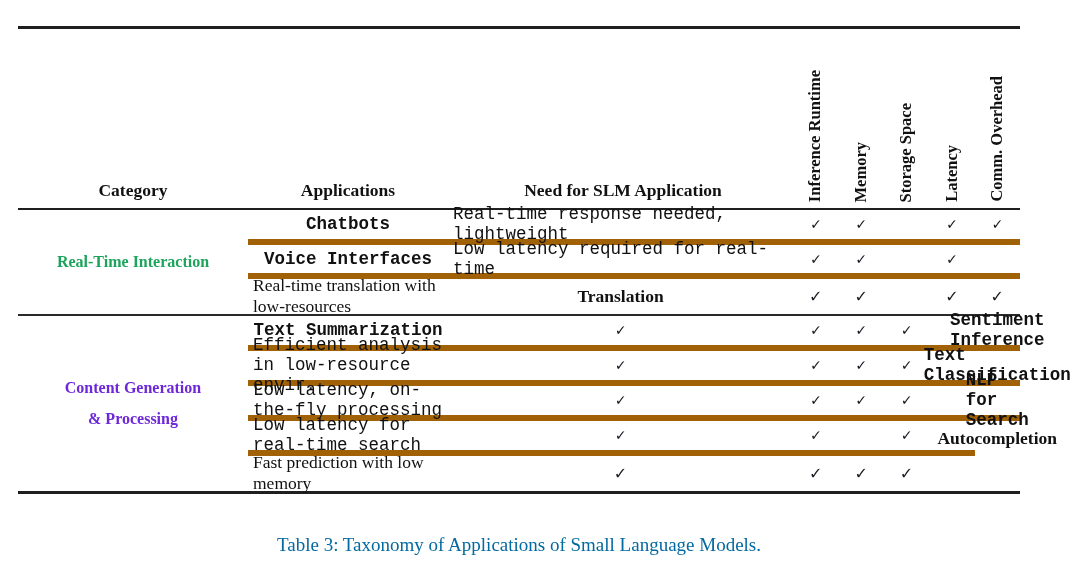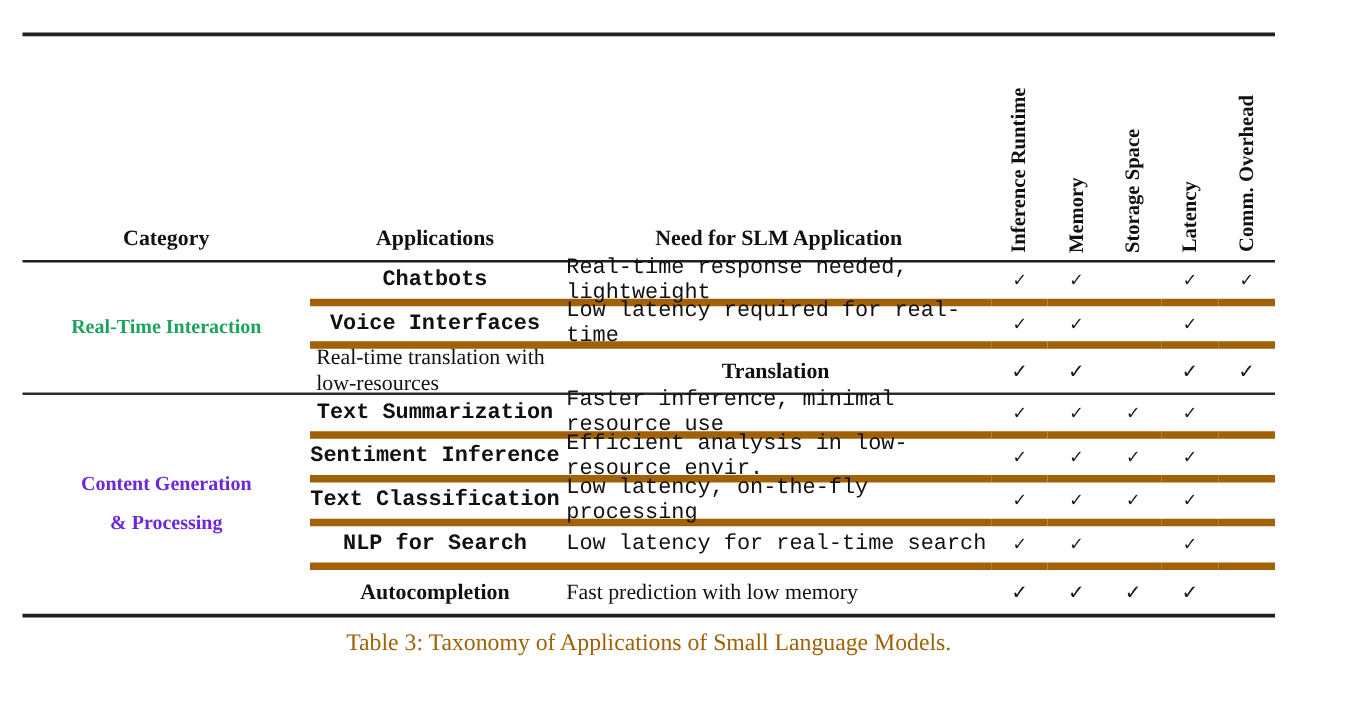--- a/index.html
+++ b/index.html
@@ -74,25 +74,25 @@
     justify-content: center;
     font-family: "DejaVu Sans", sans-serif;
     font-size: 16px;
     color: #15181f;
   }
   .sep { border-bottom: 6px solid #a16207; font-family: Liberation Mono, monospace; }
 
   
   .caption {
     position: absolute;
-    left: 18px; top: 504px;
+    left: 18px; top: 534px;
     width: 1002px;
     text-align: center;
     font-size: 19px;
-    color: #a16207;
+    color: #0369a1;
   }
 </style>
 </head>
 <body>
 
 <div class="page">
   <div class="tablewrap">
 
     <div class="rule top"></div>
 
@@ -147,21 +147,20 @@
           <div class="cell check-cell">✓</div>
           <div class="cell check-cell">✓</div>
         </div>
         <div class="rule mid"></div>
         <div class="grid section-1">
           <div class="cat-cell" style="grid-row: 1 / span 5; color: #6d28d9;">
             <div class="cat-line">Content Generation</div>
             <div class="cat-line">&amp; Processing</div>
           </div>
           <div class="cell app-cell sep">Text Summarization</div>
-          <div class="cell need-cell sep">Faster inference, minimal resource use</div>
           <div class="cell check-cell sep">✓</div>
           <div class="cell check-cell sep">✓</div>
           <div class="cell check-cell sep">✓</div>
           <div class="cell check-cell sep">✓</div>
           <div class="cell check-cell sep"></div>
           <div class="cell app-cell sep">Sentiment Inference</div>
           <div class="cell need-cell sep">Efficient analysis in low-resource envir.</div>
           <div class="cell check-cell sep">✓</div>
           <div class="cell check-cell sep">✓</div>
           <div class="cell check-cell sep">✓</div>

